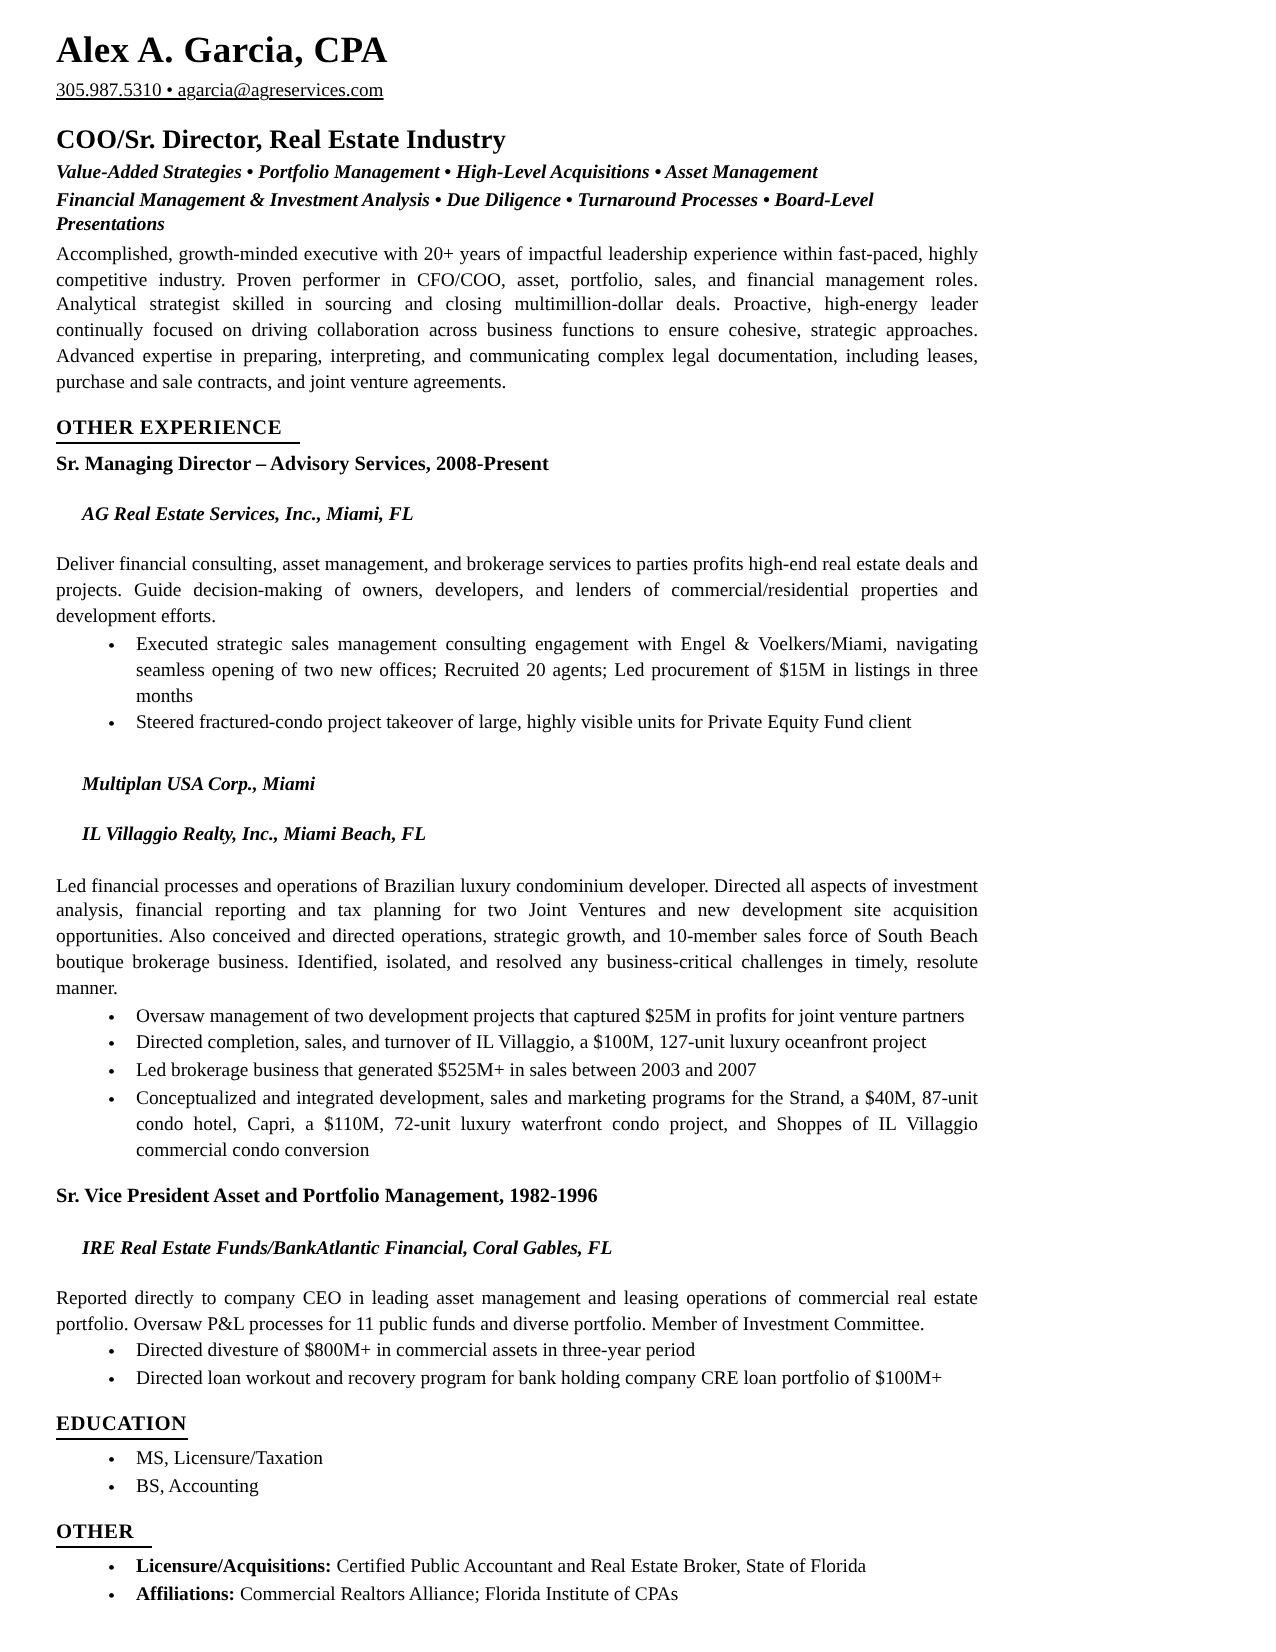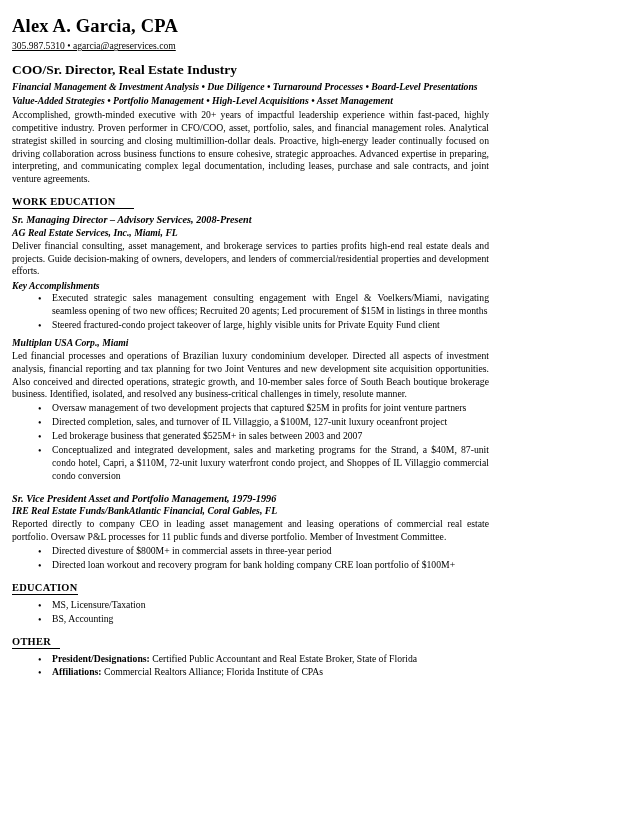--- a/index.html
+++ b/index.html
@@ -11,21 +11,21 @@
     width: 638px;
     height: 826px;
     font-family: "Liberation Serif", serif;
     color: #000000;
     overflow: hidden;
   }
   .page {
     width: 511px;
     height: 826px;
     box-sizing: border-box;
-    padding: 16px 22px 10px 12px;
+    padding: 16px 22px 10px 28px;
     position: relative;
   }
   .name {
     font-family: "Liberation Serif", serif;
     font-weight: bold;
     font-size: 18.5px;
     letter-spacing: 0.2px;
     margin: 0 0 4px 0;
     line-height: 1.1;
   }
@@ -67,27 +67,26 @@
     height: 0;
   }
   .rule.short { width: 122px; }
   .rule.edu { width: 66px; }
   .rule.other { width: 48px; }
   .job-title {
     font-weight: bold;
     font-size: 10.2px;
     margin: 5px 0 0 0;
     line-height: 1.25;
-    font-style: italic;
   }
   .job-sub {
     font-weight: bold;
     font-style: italic;
     font-size: 9.7px;
-    margin: 0;
+    margin: 13px;
     line-height: 1.25;
   }
   .job-desc {
     font-size: 9.7px;
     line-height: 1.32;
     text-align: justify;
     margin: 1px 0 0 0;
   }
   .accomp-label {
     font-weight: bold;
@@ -127,70 +126,70 @@
 </style>
 </head>
 <body>
 
 <div class="page">
 
   <h1 class="name">Alex A. Garcia, CPA</h1>
   <div class="contact">305.987.5310 • agarcia@agreservices.com</div>
 
   <div class="headline">COO/Sr. Director, Real Estate Industry</div>
+  <div class="tagline">Value-Added Strategies • Portfolio Management • High-Level Acquisitions • Asset Management</div>
   <div class="tagline">Financial Management &amp; Investment Analysis • Due Diligence • Turnaround Processes • Board-Level Presentations</div>
-  <div class="tagline">Value-Added Strategies • Portfolio Management • High-Level Acquisitions • Asset Management</div>
   <p class="summary">Accomplished, growth-minded executive with 20+ years of impactful leadership experience within fast-paced, highly competitive industry. Proven performer in CFO/COO, asset, portfolio, sales, and financial management roles. Analytical strategist skilled in sourcing and closing multimillion-dollar deals. Proactive, high-energy leader continually focused on driving collaboration across business functions to ensure cohesive, strategic approaches. Advanced expertise in preparing, interpreting, and communicating complex legal documentation, including leases, purchase and sale contracts, and joint venture agreements.</p>
 
-  <div class="section-title">WORK EDUCATION</div>
+  <div class="section-title">OTHER EXPERIENCE</div>
   <hr class="rule short">
 
   <div>
     <div class="job-title">Sr. Managing Director – Advisory Services, 2008-Present</div>
     <div class="job-sub">AG Real Estate Services, Inc., Miami, FL</div>
     <p class="job-desc">Deliver financial consulting, asset management, and brokerage services to parties profits high-end real estate deals and projects. Guide decision-making of owners, developers, and lenders of commercial/residential properties and development efforts.</p>
-    <div class="accomp-label">Key Accomplishments</div>
     <ul class="bullets">
       <li>Executed strategic sales management consulting engagement with Engel &amp; Voelkers/Miami, navigating seamless opening of two new offices; Recruited 20 agents; Led procurement of $15M in listings in three months</li>
       <li>Steered fractured-condo project takeover of large, highly visible units for Private Equity Fund client</li>
     </ul>
   </div>
 
   <div class="spacer-sm"></div>
 
   <div>
     <div class="job-sub">Multiplan USA Corp., Miami</div>
+    <div class="job-sub">IL Villaggio Realty, Inc., Miami Beach, FL</div>
     <p class="job-desc">Led financial processes and operations of Brazilian luxury condominium developer. Directed all aspects of investment analysis, financial reporting and tax planning for two Joint Ventures and new development site acquisition opportunities.  Also conceived and directed operations, strategic growth, and 10-member sales force of South Beach boutique brokerage business. Identified, isolated, and resolved any business-critical challenges in timely, resolute manner.</p>
     <ul class="bullets">
       <li>Oversaw management of two development projects that captured $25M in profits for joint venture partners</li>
       <li>Directed completion, sales, and turnover of IL Villaggio, a $100M, 127-unit luxury oceanfront project</li>
       <li>Led brokerage business that generated $525M+ in sales between 2003 and 2007</li>
       <li>Conceptualized and integrated development, sales and marketing programs for the Strand, a $40M, 87-unit condo hotel, Capri, a $110M, 72-unit luxury waterfront condo project, and Shoppes of IL Villaggio commercial condo conversion</li>
     </ul>
   </div>
 
   <div class="spacer-sm"></div>
 
   <div>
-    <div class="job-title">Sr. Vice President Asset and Portfolio Management, 1979-1996</div>
+    <div class="job-title">Sr. Vice President Asset and Portfolio Management, 1982-1996</div>
     <div class="job-sub">IRE Real Estate Funds/BankAtlantic Financial, Coral Gables, FL</div>
     <p class="job-desc">Reported directly to company CEO in leading asset management and leasing operations of commercial real estate portfolio. Oversaw P&amp;L processes for 11 public funds and diverse portfolio. Member of Investment Committee.</p>
     <ul class="bullets">
       <li>Directed divesture of $800M+ in commercial assets in three-year period</li>
       <li>Directed loan workout and recovery program for bank holding company CRE loan portfolio of $100M+</li>
     </ul>
   </div>
 
   <div class="section-title">EDUCATION</div>
   <hr class="rule edu">
   <ul class="bullets">
     <li>MS, Licensure/Taxation</li>
     <li>BS, Accounting</li>
   </ul>
 
   <div class="section-title">OTHER</div>
   <hr class="rule other">
   <ul class="bullets">
-    <li><span class="other-bold">President/Designations:</span><span> Certified Public Accountant and Real Estate Broker, State of Florida</span></li>
+    <li><span class="other-bold">Licensure/Acquisitions:</span><span> Certified Public Accountant and Real Estate Broker, State of Florida</span></li>
     <li><span class="other-bold">Affiliations:</span><span> Commercial Realtors Alliance; Florida Institute of CPAs</span></li>
   </ul>
 
 </div>
 
 </body></html>

